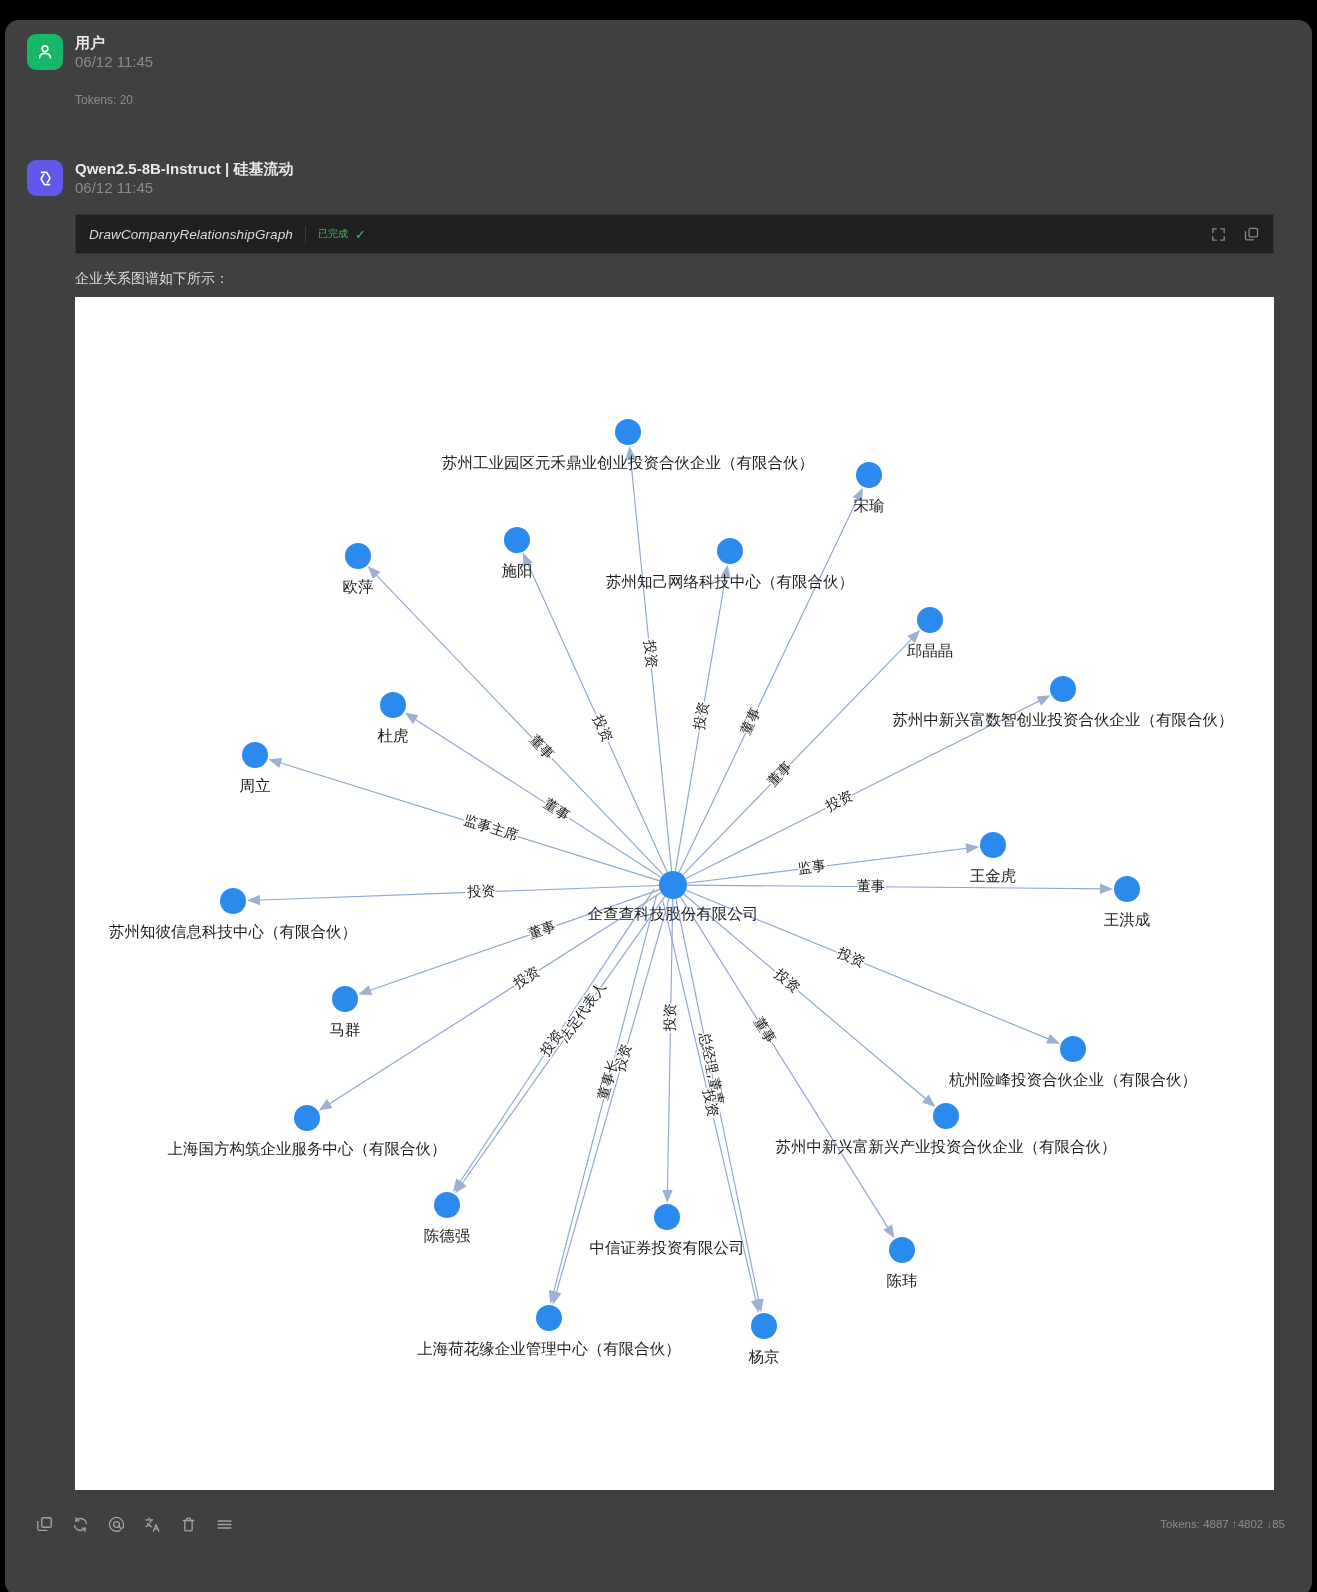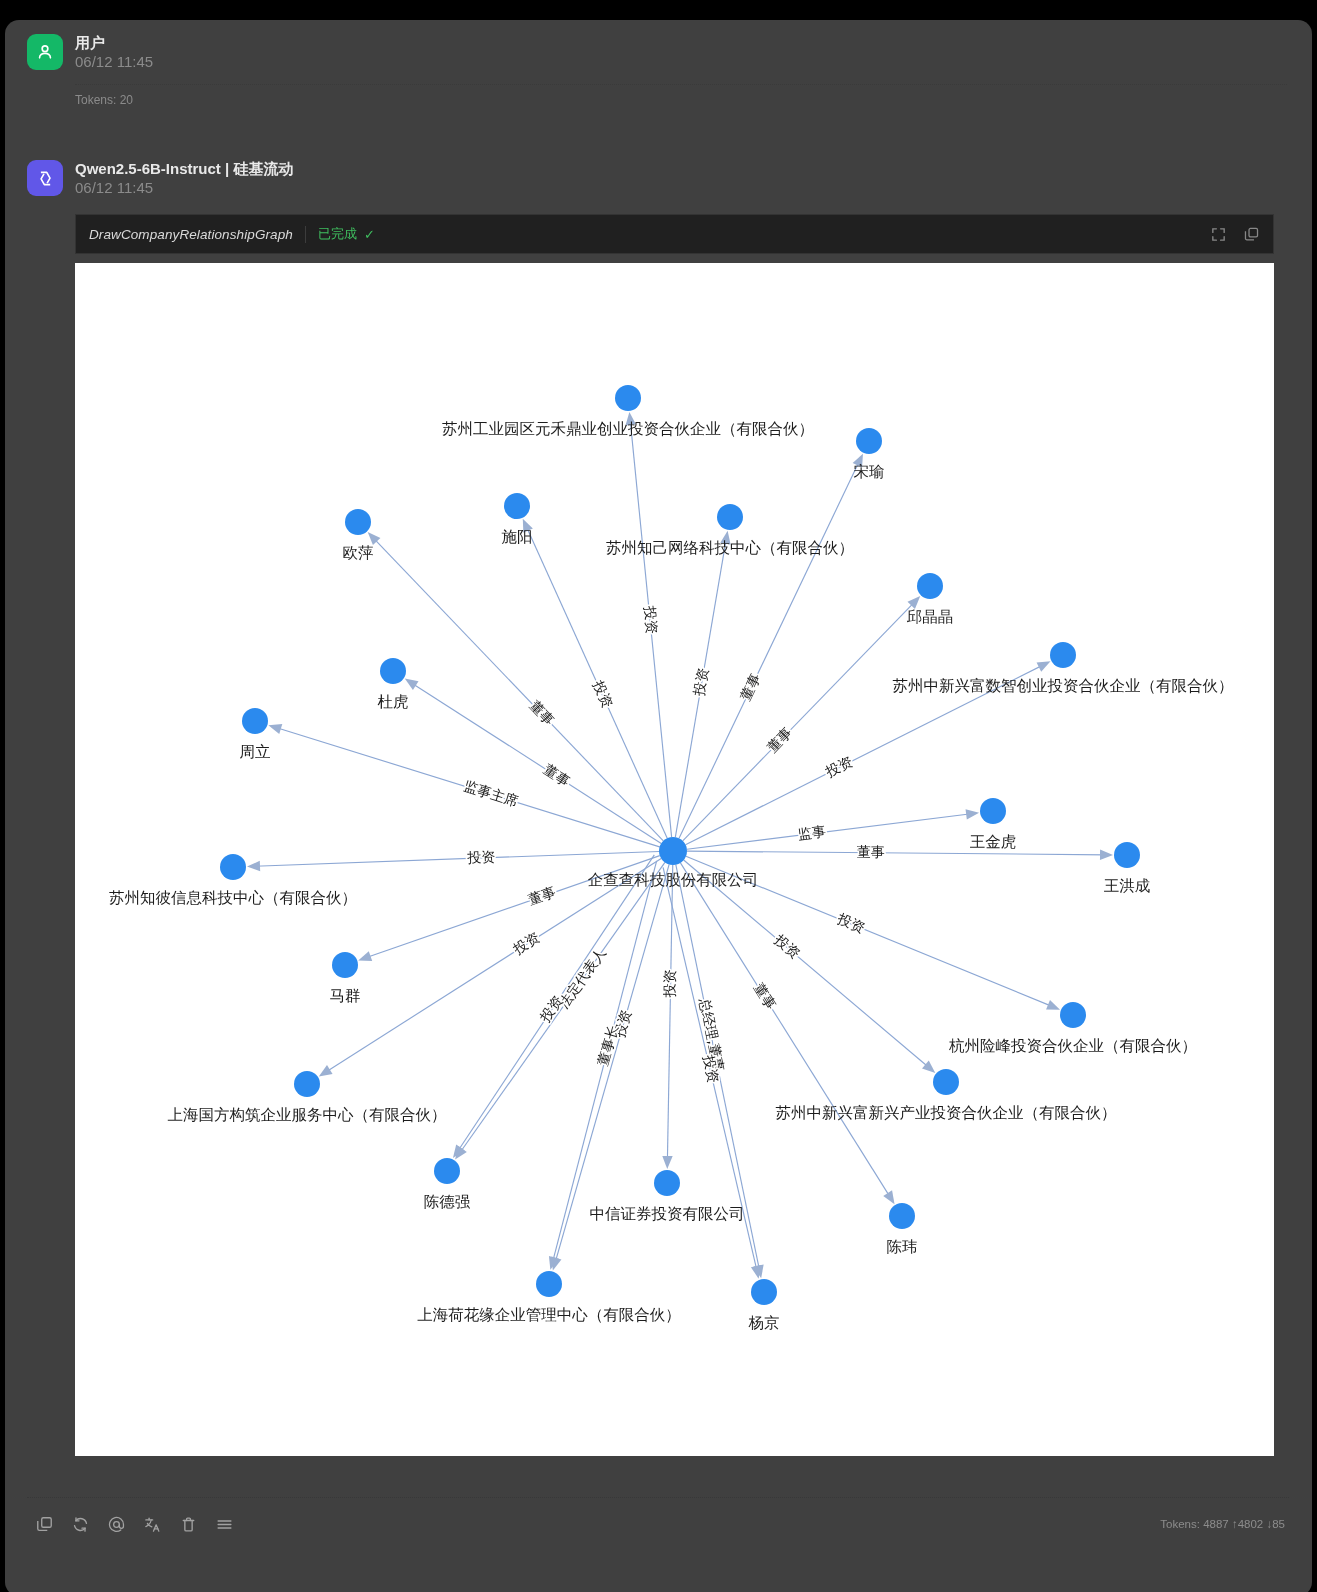--- a/index.html
+++ b/index.html
@@ -45,21 +45,21 @@
     width: 1199px; height: 40px;
     border: 1px solid #333333; border-radius: 0;
     background: #202020;
     display: flex; align-items: center; padding: 0 13px;
   }
   .tool-name {
     color: #dadada; font-size: 13.5px; font-style: italic;
     font-family: "Liberation Sans", sans-serif; letter-spacing: .1px;
   }
   .tool-div { width: 1px; height: 17px; background: #3c3c3c; margin: 0 12px; }
-  .tool-status { color: #3fbf5f; font-size: 13px; }
+  .tool-status { color: #3fbf5f; font-size: 10px; }
   .tool-check { color: #3fbf5f; font-size: 13px; margin-left: 7px; }
   .tool-spacer { flex: 1 1 auto; }
   .tool-icon { margin-left: 16px; opacity: .62; display: flex; }
   .caption {
     margin-left: 48px; margin-top: 16px;
     color: #dcdcdc; font-size: 14px;
   }
   .graph-wrap {
     margin-left: 48px; margin-top: 9px;
     width: 1199px; height: 1193px;
@@ -116,21 +116,21 @@
 
   <div class="msg-bot">
     <div class="msg-head">
       <div class="avatar bot">
         <svg width="23" height="23" viewBox="0 0 24 24" fill="none" stroke="#ffffff" stroke-width="1.7" stroke-linejoin="round">
           <path d="M7.2 5.6h6.1l3.4 6-3 5.2"></path>
           <path d="M16.9 18.4h-6.1l-3.4-6 3-5.2"></path>
         </svg>
       </div>
       <div class="who">
-        <div class="who-name">Qwen2.5-6B-Instruct | 硅基流动</div>
+        <div class="who-name">Qwen2.5-8B-Instruct | 硅基流动</div>
         <div class="who-time">06/12 11:45</div>
       </div>
     </div>
 
     <div class="tool-card">
       <span class="tool-name">DrawCompanyRelationshipGraph</span>
       <span class="tool-div"></span>
       <span class="tool-status">已完成</span>
       <span class="tool-check">✓</span>
       <span class="tool-spacer"></span>
@@ -143,20 +143,21 @@
         </svg>
       </span>
       <span class="tool-icon">
         <svg width="17" height="17" viewBox="0 0 24 24" fill="none" stroke="#c9c9c9" stroke-width="1.8" stroke-linejoin="round">
           <rect x="8.5" y="3.5" width="12" height="12" rx="2"></rect>
           <path d="M15.5 19.5H5.5a2 2 0 0 1-2-2V7.5"></path>
         </svg>
       </span>
     </div>
 
+    <div class="caption">企业关系图谱如下所示：</div>
 
     <div class="graph-wrap">
       <svg id="graph-svg" width="1199" height="1193" viewBox="0 0 1199 1193">
           <g>
             <line x1="596.6160829988904" y1="574.0685688554966" x2="555.1747267160293" y2="156.8922489413625" class="edge-line"></line>
             <line x1="604.0381966756574" y1="575.3690783825534" x2="784.5114052239669" y2="197.84859111313037" class="edge-line"></line>
             <line x1="592.2318423291802" y1="575.243497458764" x2="451.06424776843113" y2="263.04593256479956" class="edge-line"></line>
             <line x1="600.3551712430288" y1="574.1995228917255" x2="651.2990166180974" y2="275.6864640272886" class="edge-line"></line>
             <line x1="588.3179990122359" y1="577.887687857224" x2="298.2145729807723" y2="274.8907762243622" class="edge-line"></line>
             <line x1="607.746633980259" y1="577.9499688530403" x2="839.6838608881644" y2="338.7929060880795" class="edge-line"></line>

